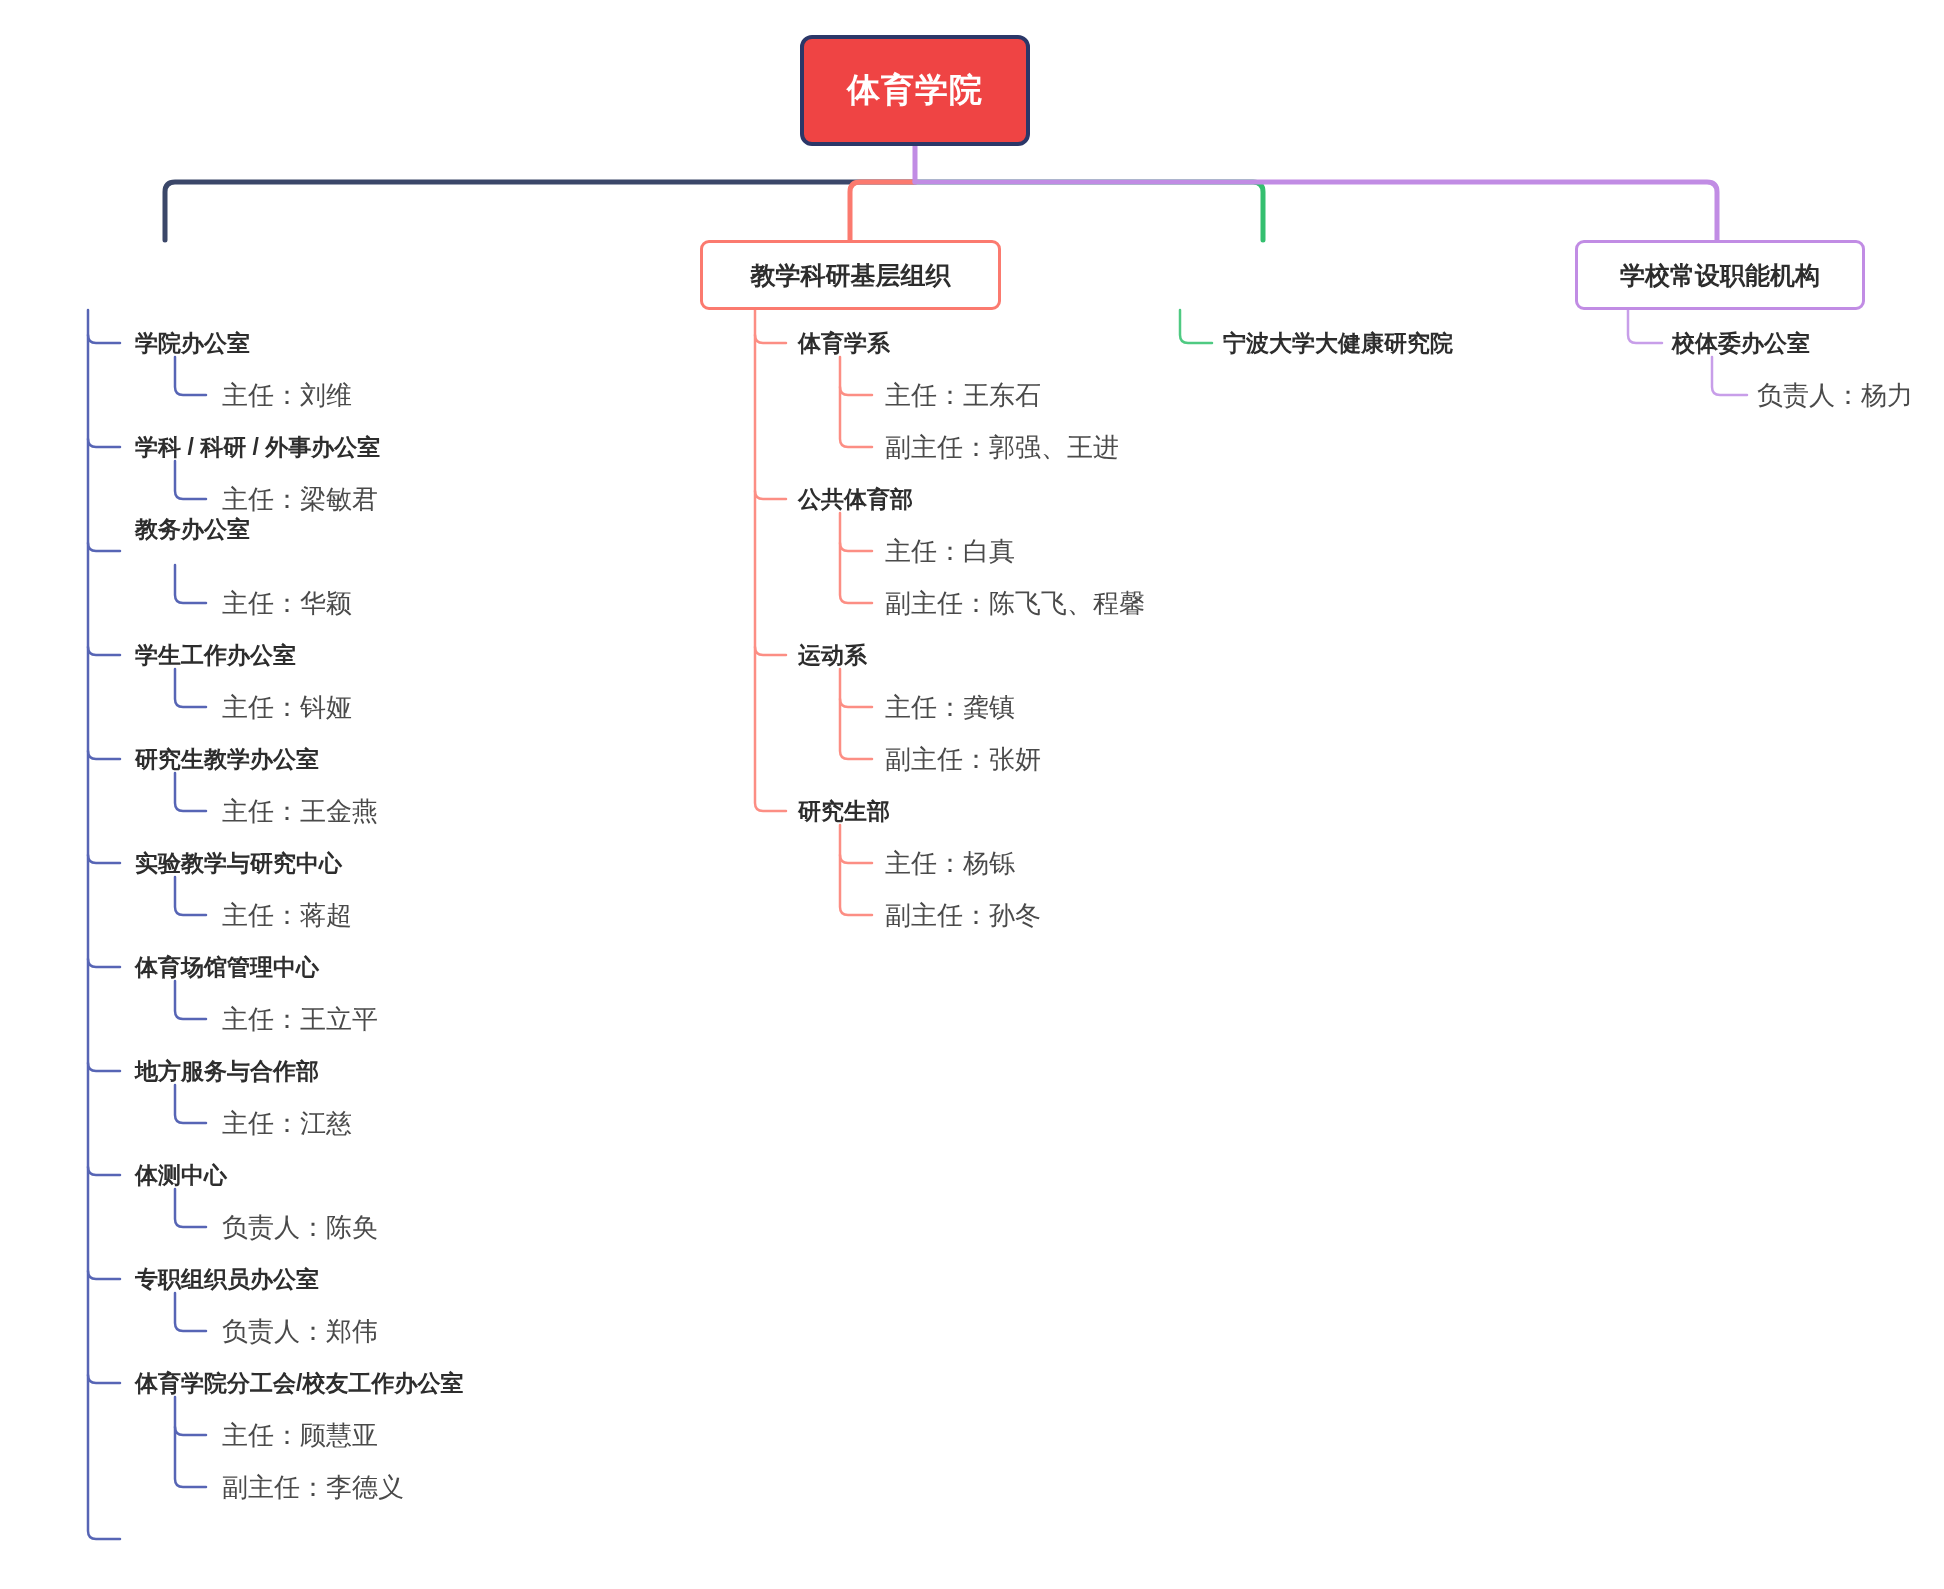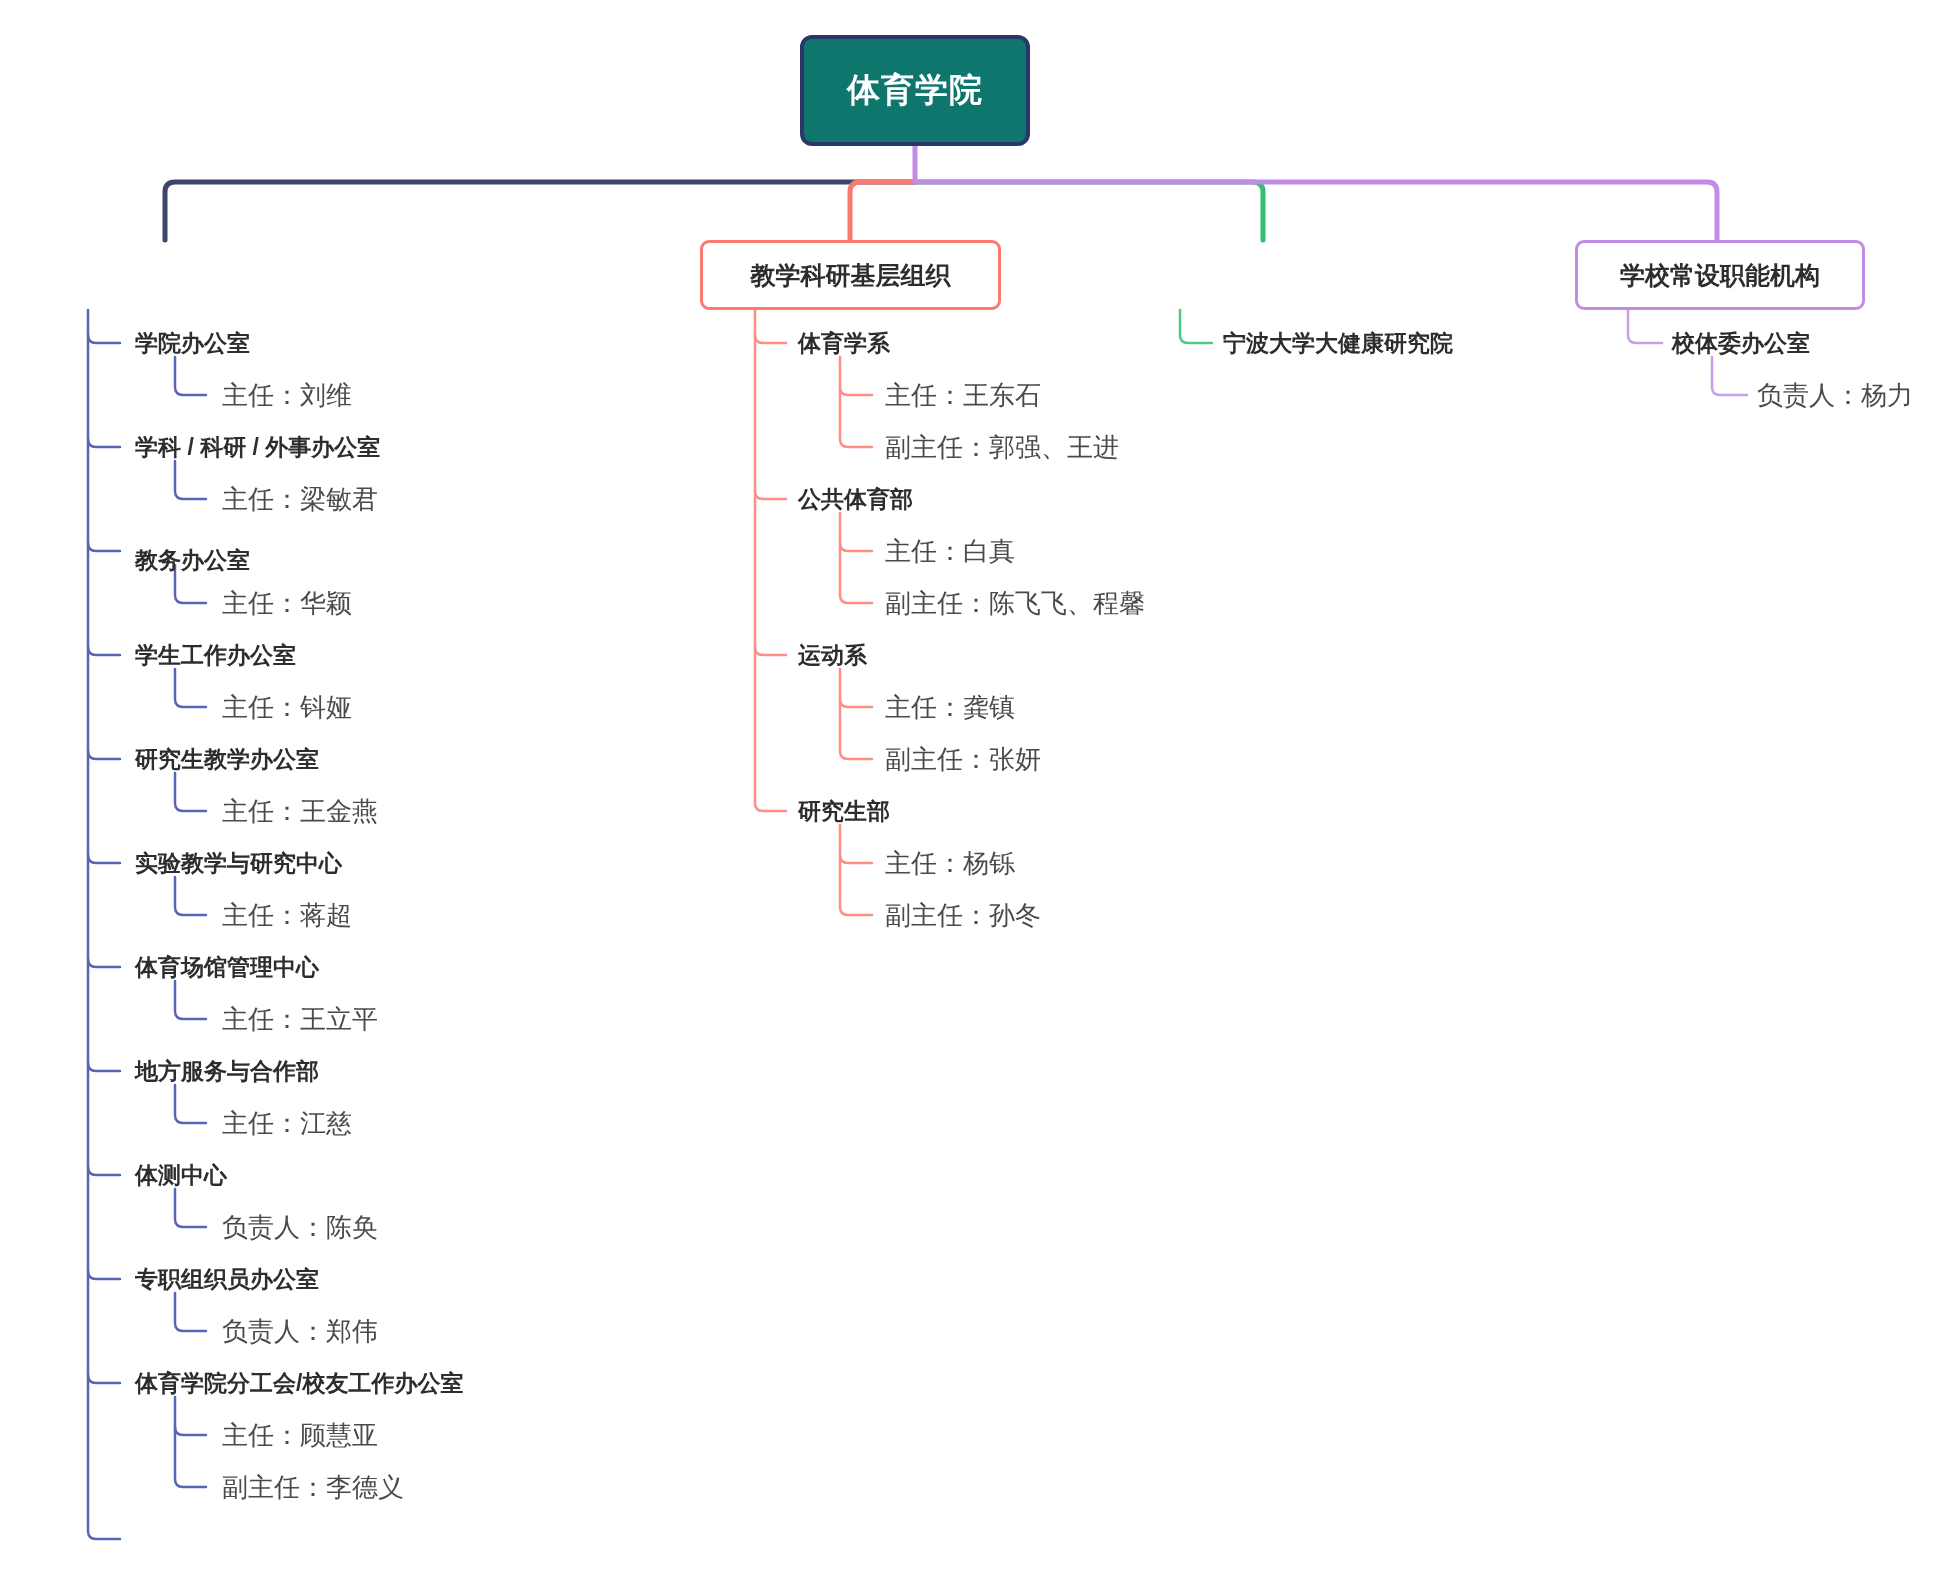--- a/index.html
+++ b/index.html
@@ -20,21 +20,21 @@
   .c-b4{stroke:#C18CE4;}
   .c-b4l{stroke:#C89EE9;}
 
   .box{
     position:absolute;background:#ffffff;border-radius:9px;
     display:flex;align-items:center;justify-content:center;
     font-weight:bold;font-size:25px;color:#2D2D2D;box-sizing:border-box;
   }
   #root-box{
     left:800px;top:35px;width:230px;height:111px;
-    background:#0f766e;border:4px solid #2B3768;border-radius:12px;
+    background:#ef4444;border:4px solid #2B3768;border-radius:12px;
     color:#ffffff;font-size:33px;letter-spacing:1px;align-items:center;
   }
   #b1-box{left:33px;  top:240px;width:264px;height:70px;border:3.5px solid #4C5BAC;}
   #b2-box{left:700px; top:240px;width:301px;height:70px;border:3.5px solid #FB7A6F;}
   #b3-box{left:1140px;top:240px;width:255px;height:70px;border:3.5px solid #34BF6F;}
   #b4-box{left:1575px;top:240px;width:290px;height:70px;border:3.5px solid #C18CE4;}
 
   .l1{
     position:absolute;white-space:nowrap;font-weight:bold;
     font-size:23px;color:#2D2D2D;line-height:32px;height:32px;
@@ -117,21 +117,21 @@
     <span>教学科研基层组织</span>
   </div>
   <div id="b4-box" class="box">
     <span>学校常设职能机构</span>
   </div>
 
   <span class="l1 x1" style="top:327px">学院办公室</span>
   <span class="mem m1" style="top:379px">主任：刘维</span>
   <span class="l1 x1" style="top:431px">学科 / 科研 / 外事办公室</span>
   <span class="mem m1" style="top:483px">主任：梁敏君</span>
-  <span class="l1 x1" style="top:544px">教务办公室</span>
+  <span class="l1 x1" style="top:513px">教务办公室</span>
   <span class="mem m1" style="top:587px">主任：华颖</span>
   <span class="l1 x1" style="top:639px">学生工作办公室</span>
   <span class="mem m1" style="top:691px">主任：钭娅</span>
   <span class="l1 x1" style="top:743px">研究生教学办公室</span>
   <span class="mem m1" style="top:795px">主任：王金燕</span>
   <span class="l1 x1" style="top:847px">实验教学与研究中心</span>
   <span class="mem m1" style="top:899px">主任：蒋超</span>
   <span class="l1 x1" style="top:951px">体育场馆管理中心</span>
   <span class="mem m1" style="top:1003px">主任：王立平</span>
   <span class="l1 x1" style="top:1055px">地方服务与合作部</span>

